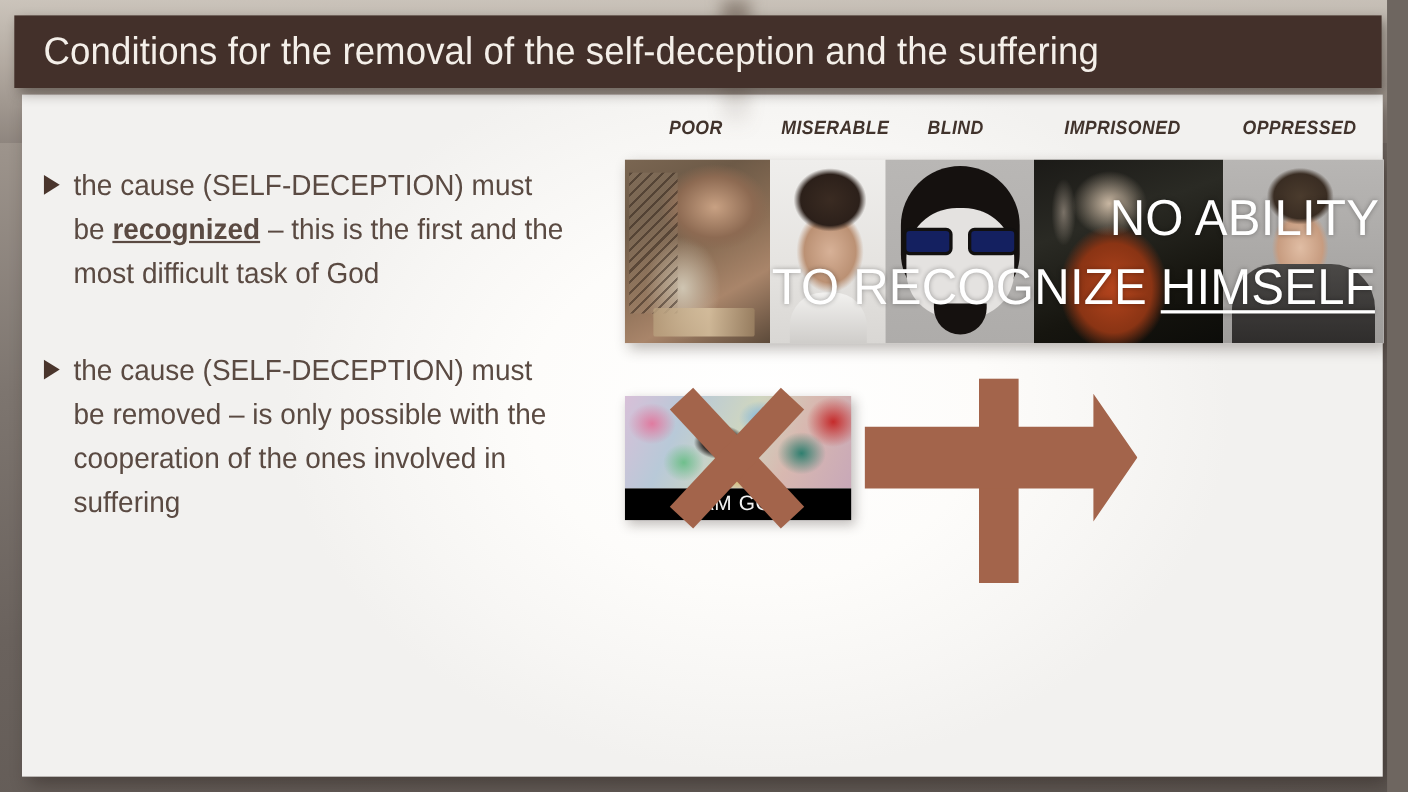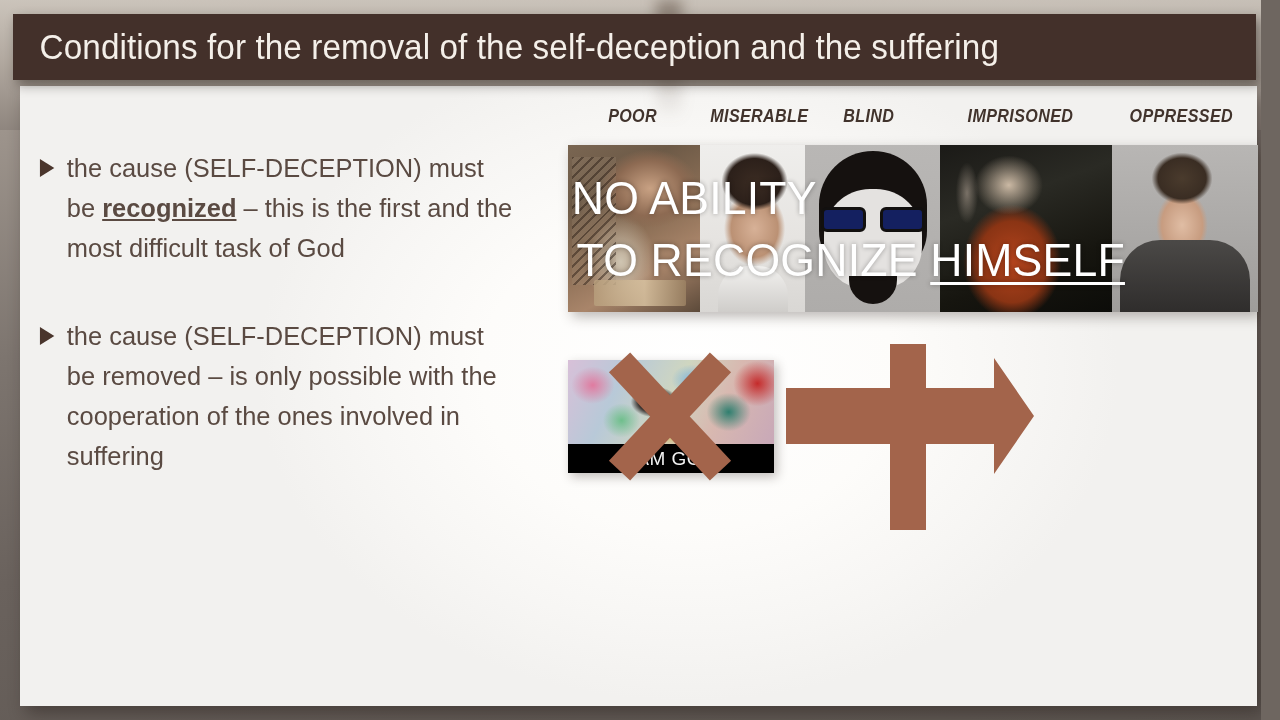--- a/index.html
+++ b/index.html
@@ -252,21 +252,21 @@
     position: absolute; left: 8px; bottom: 0; width: 130px; height: 72px;
     background: linear-gradient(180deg, #4b4947 0%, #2f2d2c 100%);
     border-radius: 40px 40px 0 0;
   }
   
   .strip-overlay {
     position: absolute;
     left: 0; top: 0; right: 0; bottom: 0;
     display: flex;
     flex-direction: column;
-    align-items: flex-start;
+    align-items: flex-end;
     justify-content: center;
     z-index: 3;
     pointer-events: none;
   }
   .strip-line {
     color: #ffffff;
     font-size: 46px;
     line-height: 62px;
     font-weight: 400;
     letter-spacing: .2px;

